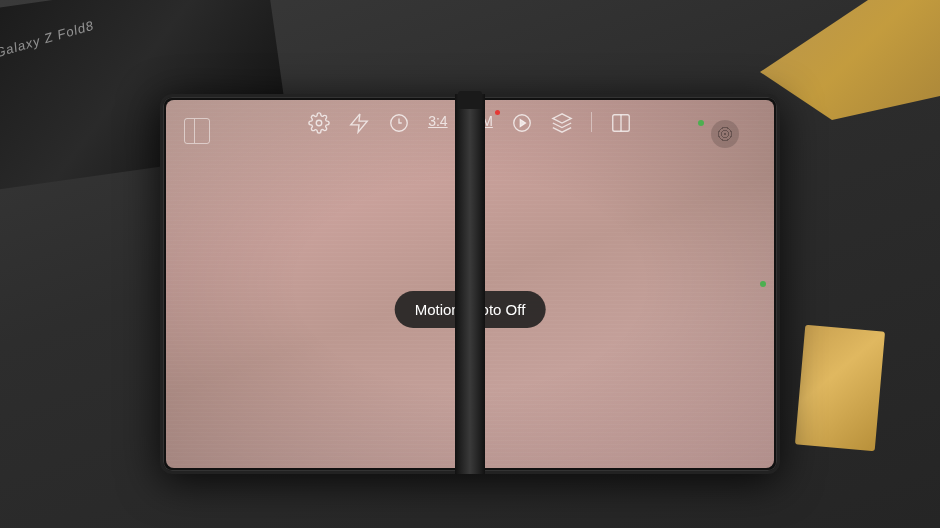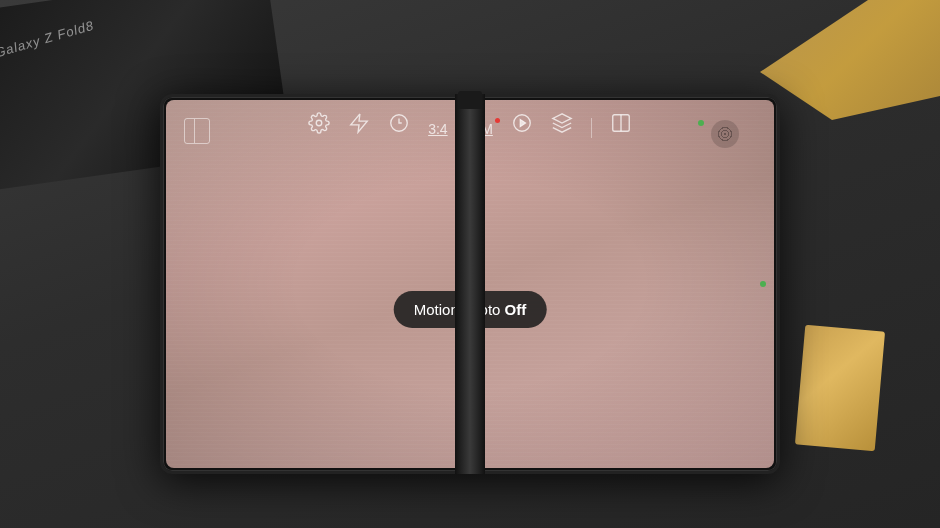--- a/index.html
+++ b/index.html
@@ -209,21 +209,21 @@
       background: rgba(30,30,30,0.88);
       color: #fff;
       padding: 10px 20px;
       border-radius: 24px;
       font-size: 15px;
       white-space: nowrap;
       font-family: 'Segoe UI', sans-serif;
     }
 
     .motion-tooltip span.off-label {
-      font-weight: 700;
+      font-weight: 400;
     }
 
     
     .green-dot-right {
       position: absolute;
       right: 8px;
       top: 50%;
       transform: translateY(-50%);
       width: 6px;
       height: 6px;
@@ -244,21 +244,21 @@
       top: 12px;
       left: 0;
       right: 0;
       display: flex;
       align-items: center;
       justify-content: center;
     }
 
     .toolbar-inner {
       display: flex;
-      align-items: flex-end;
+      align-items: flex-start;
       gap: 18px;
       color: rgba(255,255,255,0.72);
       position: relative;
       text-decoration: underline;
     }
 
     .icon-svg {
       width: 22px;
       height: 22px;
       fill: none;

